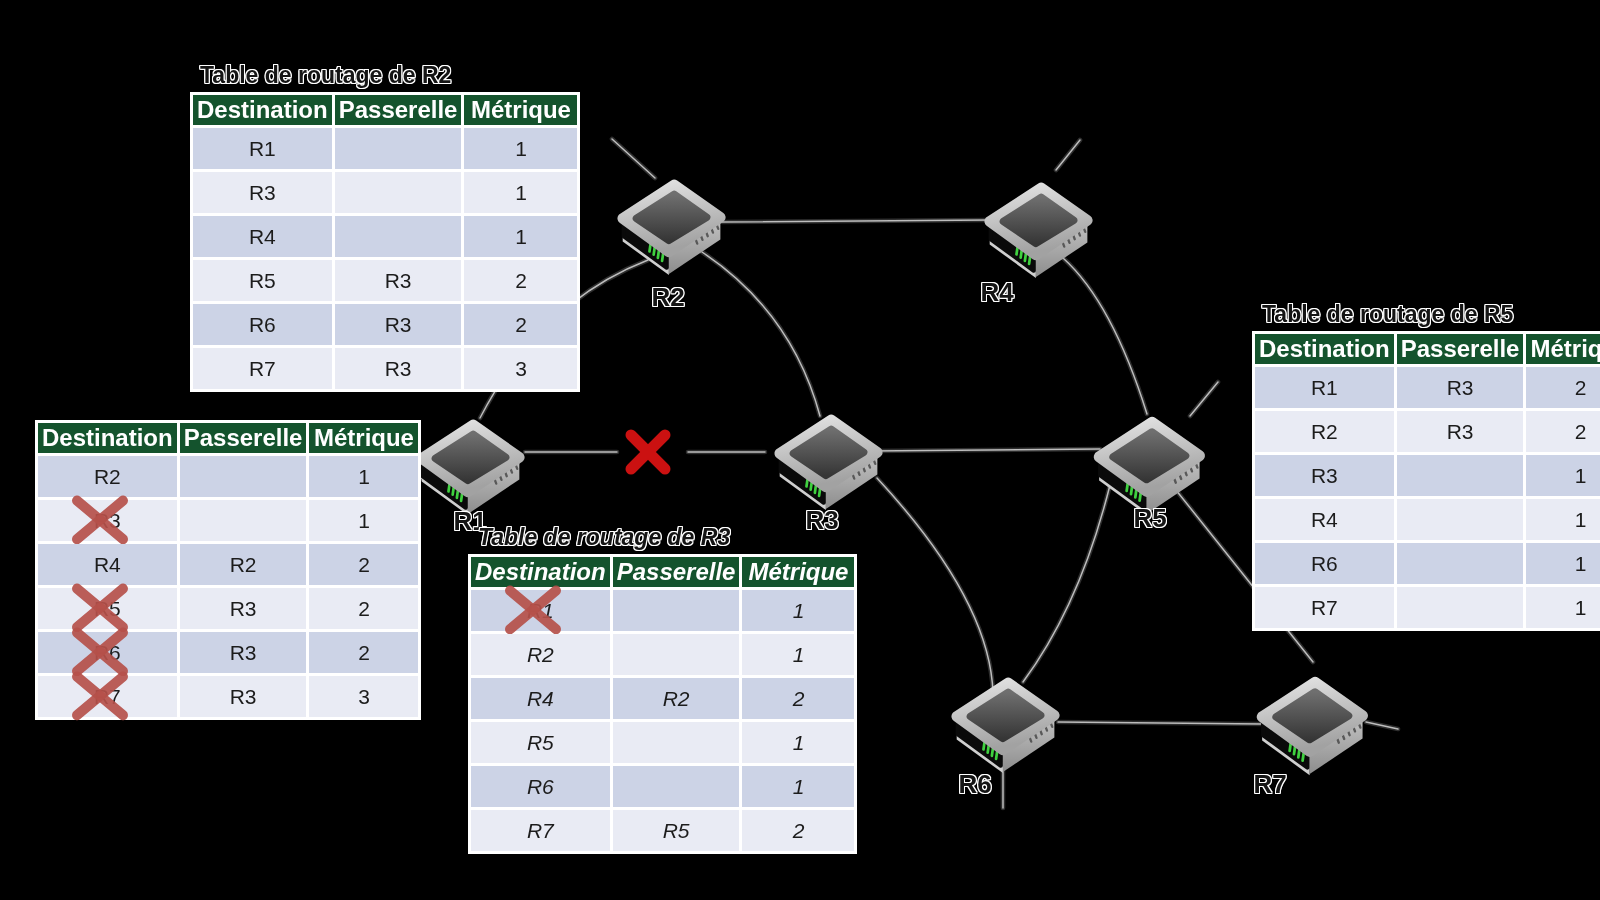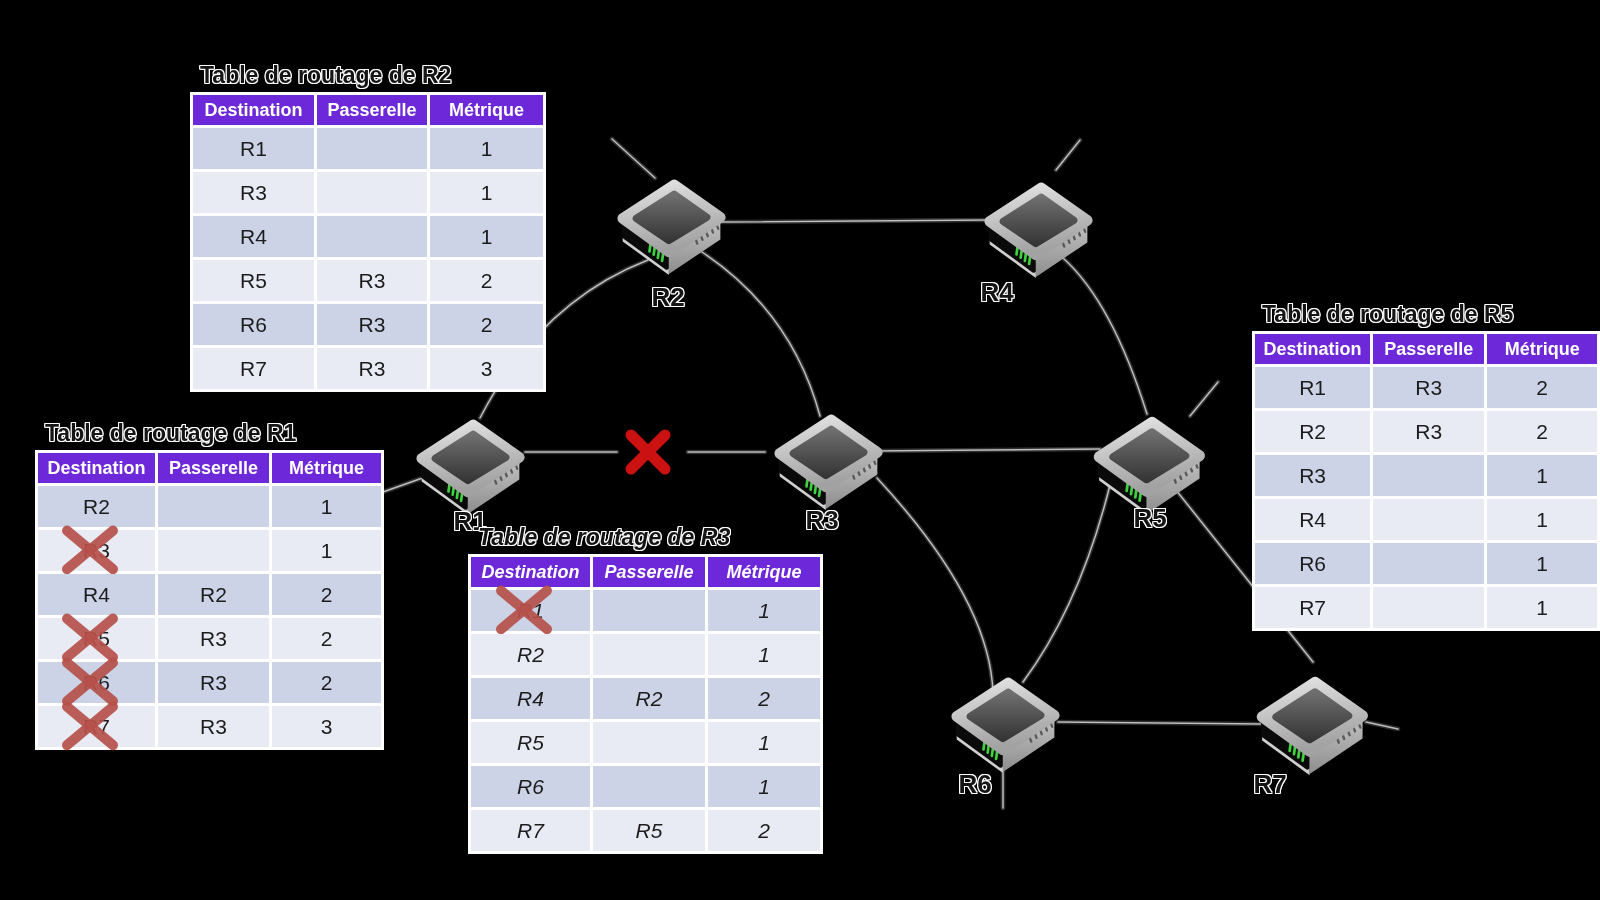--- a/index.html
+++ b/index.html
@@ -14,21 +14,21 @@
                  0 -1px 0 #fff,0 1px 0 #fff,-1px 0 0 #fff,1px 0 0 #fff;
     white-space:nowrap;
   }
   .router-label{position:absolute;width:80px;text-align:center;font-size:26px;z-index:6;}
 
   
   .rtable{position:absolute;z-index:10;}
   .rtitle{font-size:23px;line-height:26px;margin:0 0 4px 10px;}
   table.rt{border-collapse:separate;border-spacing:3px;background:#fff;}
   table.rt th{
-    background:#6d28d9;color:#fff;font-size:18px;font-weight:bold;
+    background:#14532d;color:#fff;font-size:24px;font-weight:bold;
     height:30px;text-align:center;padding:0 4px;
   }
   table.rt td{
     height:41px;text-align:center;font-size:21px;color:#1c1c1c;padding:0;
   }
   table.rt tbody tr:nth-child(odd) td{background:#ccd3e6;}
   table.rt tbody tr:nth-child(even) td{background:#e9ebf4;}
   td.dest{position:relative;}
 
   
@@ -200,21 +200,20 @@
         <tr>
             <td class="dest"><span>R7</span></td>
             <td>R3</td>
             <td>3</td>
           </tr>
       </tbody>
     </table>
   </div>
 
   <div class="rtable" style="left:35px;top:420px;">
-    <div class="rtitle outlined">Table de routage de R1</div>
     <table class="rt">
       <colgroup>
           <col style="width:117px">
           <col style="width:111px">
           <col style="width:109px">
         </colgroup>
       <thead>
           <tr>
         <th>Destination</th>
         <th>Passerelle</th>

